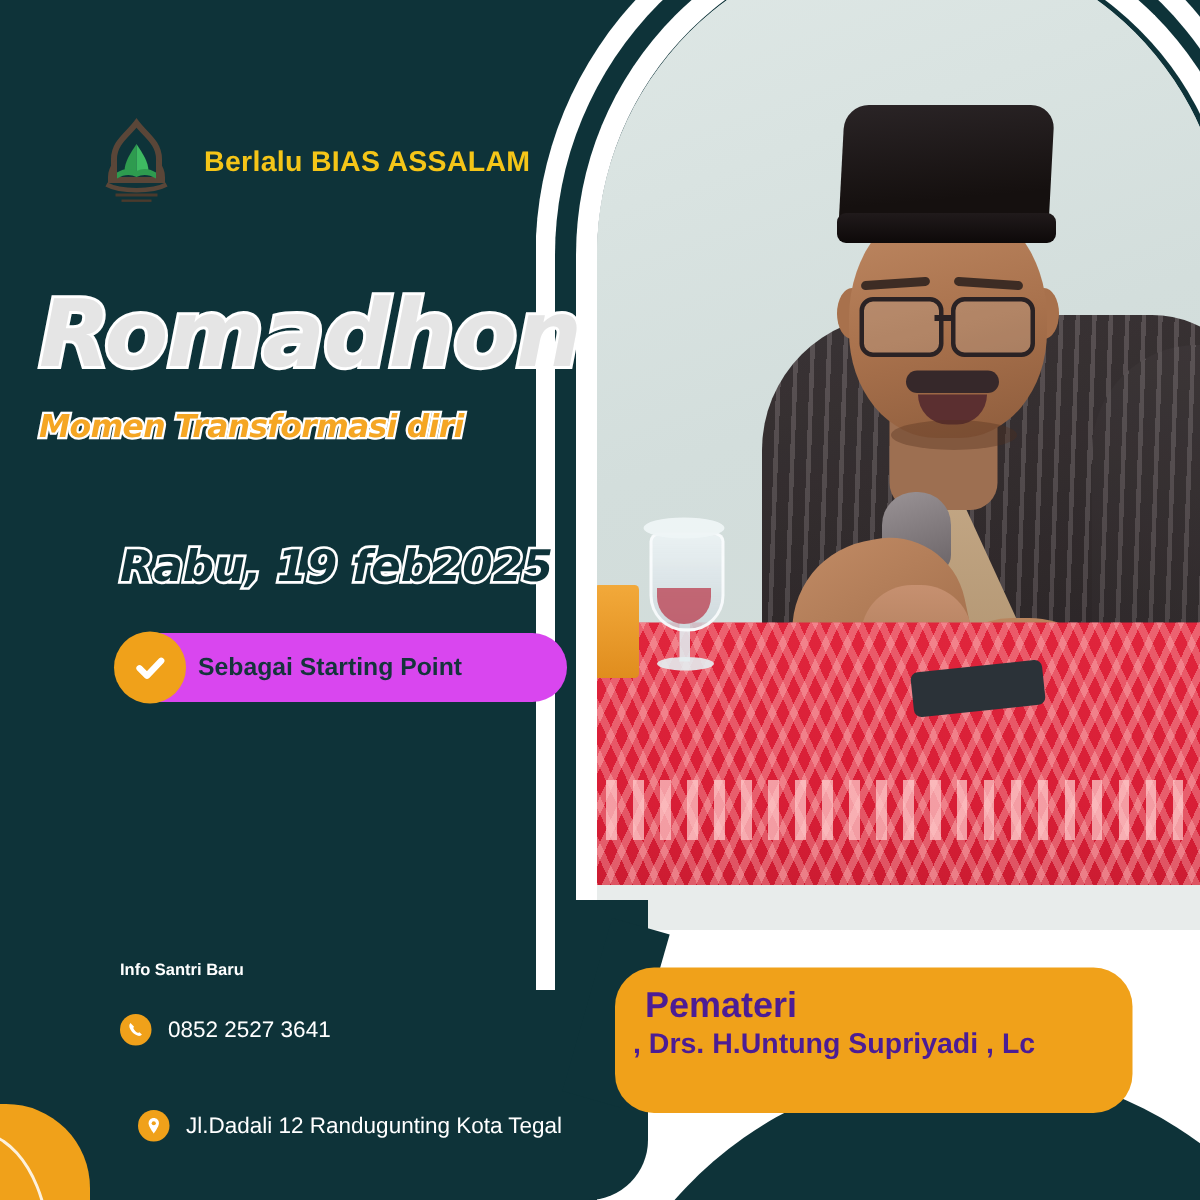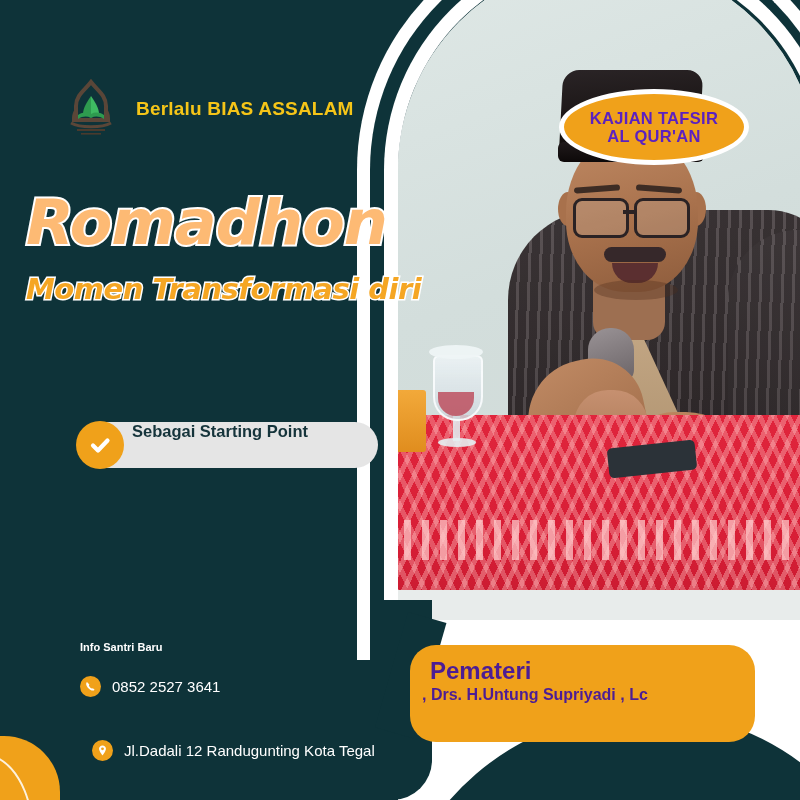--- a/index.html
+++ b/index.html
@@ -247,29 +247,29 @@
     letter-spacing: .2px; white-space: nowrap;
   }
 
   
   #title-main {
     position: absolute; left: 26px; top: 186px;
     font-family: "DejaVu Sans", sans-serif;
     font-size: 62px; font-weight: bold;
     font-style: italic;
     letter-spacing: -1px;
-    color: #fdba74;
+    color: #e5e5e5;
     -webkit-text-stroke: 4px #ffffff;
     paint-order: stroke fill;
     white-space: nowrap;
   }
   #title-sub {
     position: absolute; left: 26px; top: 272px;
     font-family: "DejaVu Sans", sans-serif;
-    font-size: 29px; font-weight: bold;
+    font-size: 21px; font-weight: bold;
     font-style: italic;
     letter-spacing: -.5px;
     color: #F5A623;
     -webkit-text-stroke: 3px #ffffff;
     paint-order: stroke fill;
     white-space: nowrap;
   }
   #event-date {
     position: absolute; left: 80px; top: 360px;
     font-family: "DejaVu Sans", sans-serif;
@@ -279,23 +279,23 @@
     -webkit-text-stroke: 3.5px #ffffff;
     paint-order: stroke fill;
     white-space: nowrap;
   }
 
   
   .pill {
     position: absolute;
     left: 78px;
     height: 46px;
-    background: #e5e5e5;
+    background: #d946ef;
     border-radius: 23px;
-    display: flex; 
+    display: flex; align-items: center;
     padding-left: 54px;
     box-sizing: border-box;
     color: #15343B;
     font-weight: bold;
     font-size: 16.5px;
     white-space: nowrap;
   }
   #pill-0 { top: 422px; width: 300px; }
   #pill-1 { top: 492px; width: 330px; }
   #pill-2 { top: 562px; width: 330px; }
@@ -366,21 +366,21 @@
     background: #F0A11A;
     border-radius: 26px;
     padding: 12px 20px;
     box-sizing: border-box;
     color: #4c1d95;
   }
   #pemateri-label {
     font-size: 24px; font-weight: bold; line-height: 1.18;
   }
   #pemateri-name {
-    font-size: 16px; font-weight: bold; line-height: 1.25;
+    font-size: 19px; font-weight: bold; line-height: 1.25;
     margin-left: -8px;
     white-space: nowrap;
   }
 
   
   #corner-orange {
     position: absolute;
     left: -52px; top: 736px;
     width: 112px; height: 120px;
     background: #F0A11A;
@@ -439,44 +439,41 @@
   </div>
 
   <div id="arch-outline"></div>
   <div id="arch-outline-2"></div>
 
   <div id="bottom-white"></div>
   <div id="teal-left-wedge"></div>
   <div id="teal-diag"></div>
   <div id="teal-swoosh"></div>
 
-  <div id="kajian-badge">
-    <span>KAJIAN TAFSIR</span>
-    <span>AL QUR'AN</span>
-  </div>
 
   <div id="logo-row">
     <span id="logo-mark">
       <svg width="66" height="66" viewBox="0 0 66 66">
         <path d="M33 6 C39 14 48 19 48 30 L48 44 L18 44 L18 30 C18 19 27 14 33 6 Z" fill="none" stroke="#5A4638" stroke-width="4"></path>
         <path d="M14 42 C14 34 20 30 20 30 L20 46 L14 46 Z" fill="#5A4638"></path>
         <path d="M52 42 C52 34 46 30 46 30 L46 46 L52 46 Z" fill="#5A4638"></path>
         <path d="M33 20 C29 26 25 32 25 38 L33 38 Z" fill="#2E9B4F"></path>
         <path d="M33 20 C37 26 41 32 41 38 L33 38 Z" fill="#3EBA62"></path>
         <path d="M20 39 C25 36 29 36 33 38 C37 36 41 36 46 39 L46 43 C41 40 37 40 33 42 C29 40 25 40 20 43 Z" fill="#2E9B4F"></path>
         <path d="M13 47 C22 52 44 52 53 47" fill="none" stroke="#5A4638" stroke-width="3"></path>
         <rect x="19" y="53" width="28" height="2" fill="#4a3a2d"></rect>
         <rect x="23" y="57" width="20" height="1.6" fill="#4a3a2d"></rect>
       </svg>
     </span>
     <span id="org-name">Berlalu BIAS ASSALAM</span>
   </div>
 
   <div id="title-main">Romadhon</div>
   <div id="title-sub">Momen Transformasi diri</div>
+  <div id="event-date">Rabu, 19 feb2025</div>
 
   <div class="pill" id="pill-0">
     <span class="check-circle">
       <svg width="26" height="26" viewBox="0 0 26 26">
         <path d="M6 13.5 L11 18.5 L20.5 8.5" fill="none" stroke="#ffffff" stroke-width="4.2" stroke-linecap="round" stroke-linejoin="round"></path>
       </svg>
     </span>
     <span>Sebagai  Starting Point</span>
   </div>
 

